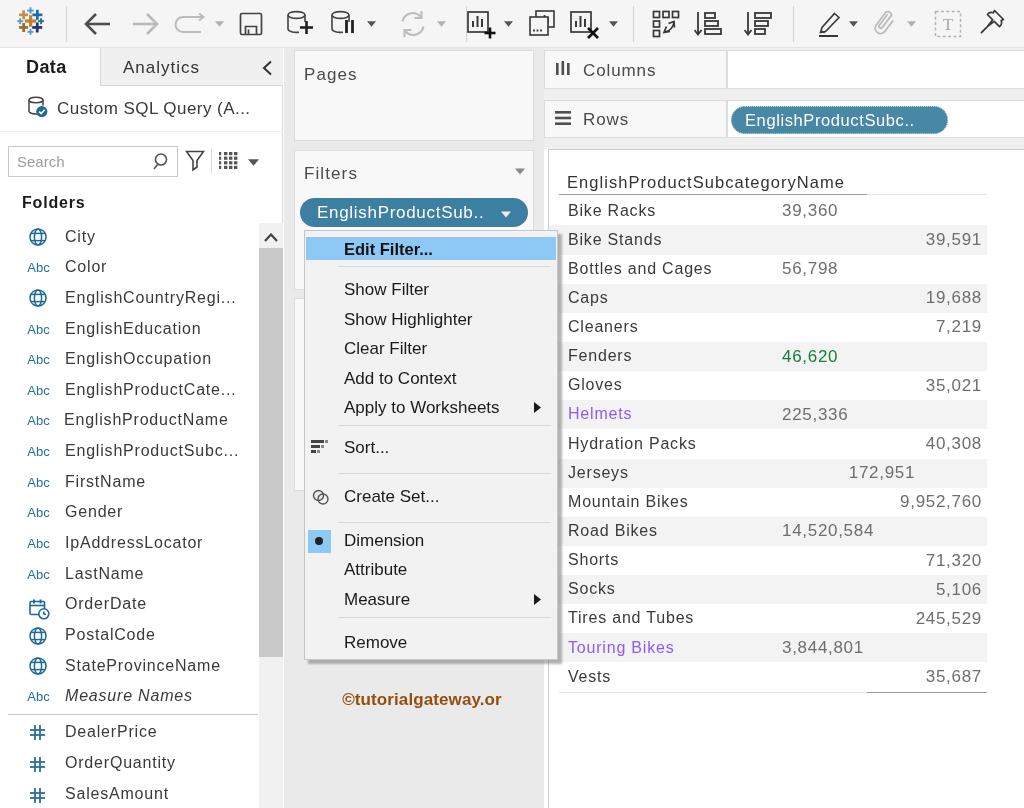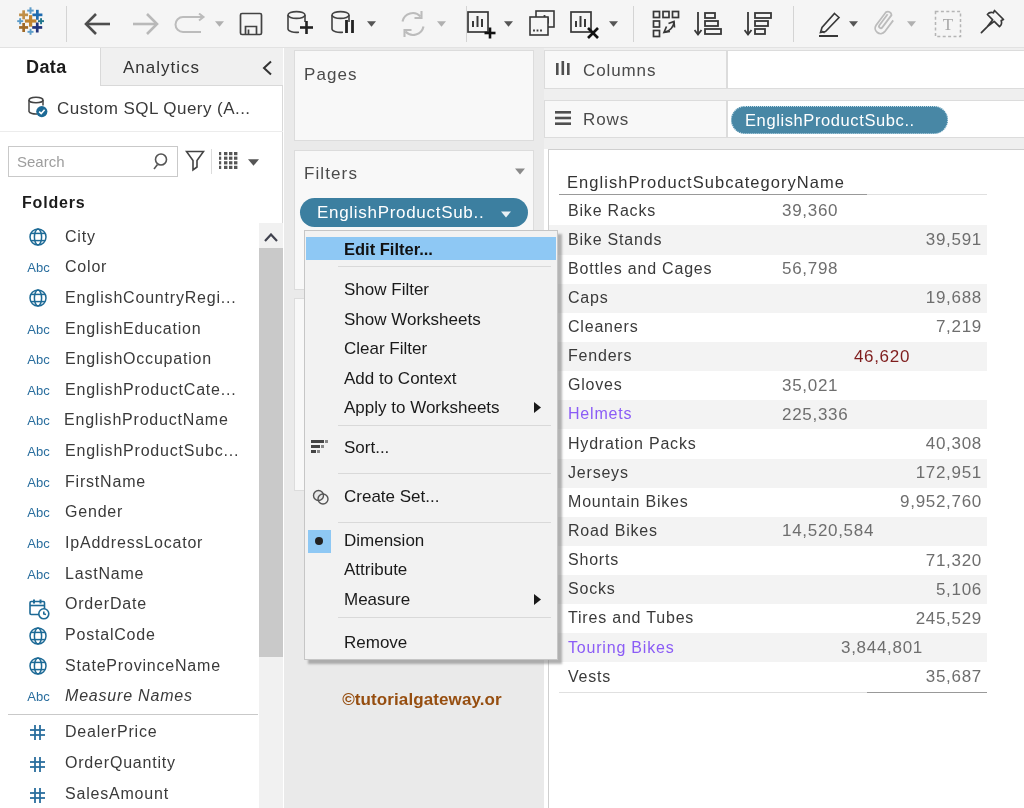--- a/index.html
+++ b/index.html
@@ -414,55 +414,55 @@
 <div class="abs" style="left:782px;top:230.0px;width:200px;text-align:right;font-size:17px;letter-spacing:0.7px;color:#6e6e6e;white-space:nowrap">39,591</div>
 <div class="abs" style="left:568px;top:259.8px;font-size:16px;letter-spacing:0.8px;color:#3a3a3a;white-space:nowrap">Bottles and Cages</div>
 <div class="abs" style="left:782px;top:259.2px;width:200px;text-align:left;font-size:17px;letter-spacing:0.7px;color:#6e6e6e;white-space:nowrap">56,798</div>
 <div class="abs" style="left:549px;top:283.7px;width:438px;height:29.13px;background:#f3f3f3"></div>
 <div class="abs" style="left:568px;top:288.9px;font-size:16px;letter-spacing:0.8px;color:#3a3a3a;white-space:nowrap">Caps</div>
 <div class="abs" style="left:782px;top:288.3px;width:200px;text-align:right;font-size:17px;letter-spacing:0.7px;color:#6e6e6e;white-space:nowrap">19,688</div>
 <div class="abs" style="left:568px;top:318.0px;font-size:16px;letter-spacing:0.8px;color:#3a3a3a;white-space:nowrap">Cleaners</div>
 <div class="abs" style="left:782px;top:317.4px;width:200px;text-align:right;font-size:17px;letter-spacing:0.7px;color:#6e6e6e;white-space:nowrap">7,219</div>
 <div class="abs" style="left:549px;top:342.0px;width:438px;height:29.13px;background:#f3f3f3"></div>
 <div class="abs" style="left:568px;top:347.2px;font-size:16px;letter-spacing:0.8px;color:#3a3a3a;white-space:nowrap">Fenders</div>
-<div class="abs" style="left:782px;top:346.6px;width:200px;text-align:center;font-size:17px;letter-spacing:0.7px;color:#7f1d1d;white-space:nowrap">46,620</div>
+<div class="abs" style="left:782px;top:346.6px;width:200px;text-align:left;font-size:17px;letter-spacing:0.7px;color:#15803d;white-space:nowrap">46,620</div>
 <div class="abs" style="left:568px;top:376.3px;font-size:16px;letter-spacing:0.8px;color:#3a3a3a;white-space:nowrap">Gloves</div>
-<div class="abs" style="left:782px;top:375.7px;width:200px;font-size:17px;letter-spacing:0.7px;color:#6e6e6e;white-space:nowrap">35,021</div>
+<div class="abs" style="left:782px;top:375.7px;width:200px;text-align:right;font-size:17px;letter-spacing:0.7px;color:#6e6e6e;white-space:nowrap">35,021</div>
 <div class="abs" style="left:549px;top:400.2px;width:438px;height:29.13px;background:#f3f3f3"></div>
 <div class="abs" style="left:568px;top:405.4px;font-size:16px;letter-spacing:0.8px;color:#8b5cf6;white-space:nowrap">Helmets</div>
 <div class="abs" style="left:782px;top:404.8px;width:200px;text-align:left;font-size:17px;letter-spacing:0.7px;color:#6e6e6e;white-space:nowrap">225,336</div>
 <div class="abs" style="left:568px;top:434.5px;font-size:16px;letter-spacing:0.8px;color:#3a3a3a;white-space:nowrap">Hydration Packs</div>
 <div class="abs" style="left:782px;top:433.9px;width:200px;text-align:right;font-size:17px;letter-spacing:0.7px;color:#6e6e6e;white-space:nowrap">40,308</div>
 <div class="abs" style="left:549px;top:458.5px;width:438px;height:29.13px;background:#f3f3f3"></div>
 <div class="abs" style="left:568px;top:463.7px;font-size:16px;letter-spacing:0.8px;color:#3a3a3a;white-space:nowrap">Jerseys</div>
-<div class="abs" style="left:782px;top:463.1px;width:200px;text-align:right;font-size:17px;letter-spacing:0.7px;color:#6e6e6e;white-space:nowrap">172,951</div>
+<div class="abs" style="left:782px;top:463.1px;width:200px;text-align:center;font-size:17px;letter-spacing:0.7px;color:#6e6e6e;white-space:nowrap">172,951</div>
 <div class="abs" style="left:568px;top:492.8px;font-size:16px;letter-spacing:0.8px;color:#3a3a3a;white-space:nowrap">Mountain Bikes</div>
 <div class="abs" style="left:782px;top:492.2px;width:200px;text-align:right;font-size:17px;letter-spacing:0.7px;color:#6e6e6e;white-space:nowrap">9,952,760</div>
 <div class="abs" style="left:549px;top:516.7px;width:438px;height:29.13px;background:#f3f3f3"></div>
 <div class="abs" style="left:568px;top:521.9px;font-size:16px;letter-spacing:0.8px;color:#3a3a3a;white-space:nowrap">Road Bikes</div>
 <div class="abs" style="left:782px;top:521.3px;width:200px;font-size:17px;letter-spacing:0.7px;color:#6e6e6e;white-space:nowrap">14,520,584</div>
 <div class="abs" style="left:568px;top:551.1px;font-size:16px;letter-spacing:0.8px;color:#3a3a3a;white-space:nowrap">Shorts</div>
 <div class="abs" style="left:782px;top:550.5px;width:200px;text-align:right;font-size:17px;letter-spacing:0.7px;color:#6e6e6e;white-space:nowrap">71,320</div>
 <div class="abs" style="left:549px;top:575.0px;width:438px;height:29.13px;background:#f3f3f3"></div>
 <div class="abs" style="left:568px;top:580.2px;font-size:16px;letter-spacing:0.8px;color:#3a3a3a;white-space:nowrap">Socks</div>
 <div class="abs" style="left:782px;top:579.6px;width:200px;text-align:right;font-size:17px;letter-spacing:0.7px;color:#6e6e6e;white-space:nowrap">5,106</div>
 <div class="abs" style="left:568px;top:609.3px;font-size:16px;letter-spacing:0.8px;color:#3a3a3a;white-space:nowrap">Tires and Tubes</div>
 <div class="abs" style="left:782px;top:608.7px;width:200px;text-align:right;font-size:17px;letter-spacing:0.7px;color:#6e6e6e;white-space:nowrap">245,529</div>
 <div class="abs" style="left:549px;top:633.2px;width:438px;height:29.13px;background:#f3f3f3"></div>
 <div class="abs" style="left:568px;top:638.5px;font-size:16px;letter-spacing:0.8px;color:#8b5cf6;white-space:nowrap">Touring Bikes</div>
-<div class="abs" style="left:782px;top:637.9px;width:200px;text-align:center;font-size:17px;letter-spacing:0.7px;color:#6e6e6e;white-space:nowrap">3,844,801</div>
+<div class="abs" style="left:782px;top:637.9px;width:200px;text-align:left;font-size:17px;letter-spacing:0.7px;color:#6e6e6e;white-space:nowrap">3,844,801</div>
 <div class="abs" style="left:568px;top:667.6px;font-size:16px;letter-spacing:0.8px;color:#3a3a3a;white-space:nowrap">Vests</div>
 <div class="abs" style="left:782px;top:667.0px;width:200px;text-align:right;font-size:17px;letter-spacing:0.7px;color:#6e6e6e;white-space:nowrap">35,687</div>
 <div class="abs" style="left:559px;top:691.5px;width:308px;height:1px;background:#e0e0e0"></div>
 <div class="abs" style="left:867px;top:691.5px;width:120px;height:1px;background:#999"></div>
 <div class="abs" style="left:304px;top:230px;width:254px;height:430px;background:#f2f2f2;border:1px solid #c6c6c6;box-sizing:border-box;box-shadow:4px 4px 2px rgba(120,120,120,0.55)"></div>
 <div class="abs" style="left:306px;top:236.5px;width:250px;height:23px;background:#8ec8f4"></div>
 <div class="abs" style="left:344px;top:239.5px;font-size:16.5px;font-weight:bold;color:#111">Edit Filter...</div>
 <div class="abs" style="left:344px;top:280.3px;font-size:17px;color:#1a1a1a;white-space:nowrap">Show Filter</div>
-<div class="abs" style="left:344px;top:309.7px;font-size:17px;color:#1a1a1a;white-space:nowrap">Show Worksheets</div>
+<div class="abs" style="left:344px;top:309.7px;font-size:17px;color:#1a1a1a;white-space:nowrap">Show Highlighter</div>
 <div class="abs" style="left:344px;top:339.1px;font-size:17px;color:#1a1a1a;white-space:nowrap">Clear Filter</div>
 <div class="abs" style="left:344px;top:368.5px;font-size:17px;color:#1a1a1a;white-space:nowrap">Add to Context</div>
 <div class="abs" style="left:344px;top:397.9px;font-size:17px;color:#1a1a1a;white-space:nowrap">Apply to Worksheets</div>
 <div class="abs" style="left:344px;top:438.2px;font-size:17px;color:#1a1a1a;white-space:nowrap">Sort...</div>
 <div class="abs" style="left:344px;top:487.2px;font-size:17px;color:#1a1a1a;white-space:nowrap">Create Set...</div>
 <div class="abs" style="left:344px;top:530.8px;font-size:17px;color:#1a1a1a;white-space:nowrap">Dimension</div>
 <div class="abs" style="left:344px;top:560.2px;font-size:17px;color:#1a1a1a;white-space:nowrap">Attribute</div>
 <div class="abs" style="left:344px;top:589.6px;font-size:17px;color:#1a1a1a;white-space:nowrap">Measure</div>
 <div class="abs" style="left:344px;top:633.2px;font-size:17px;color:#1a1a1a;white-space:nowrap">Remove</div>
 <div class="abs" style="left:338px;top:265.8px;width:213px;height:1px;background:#d9d9d9"></div>

